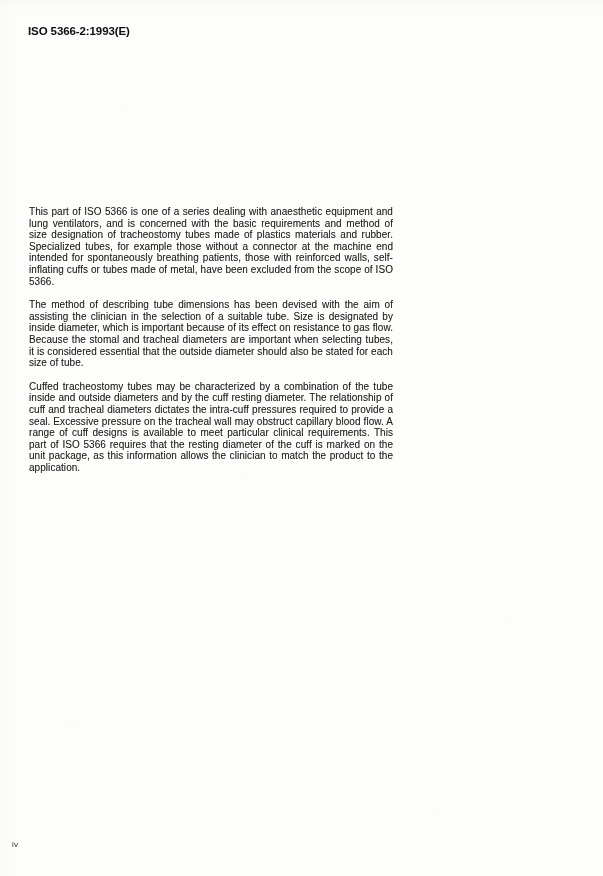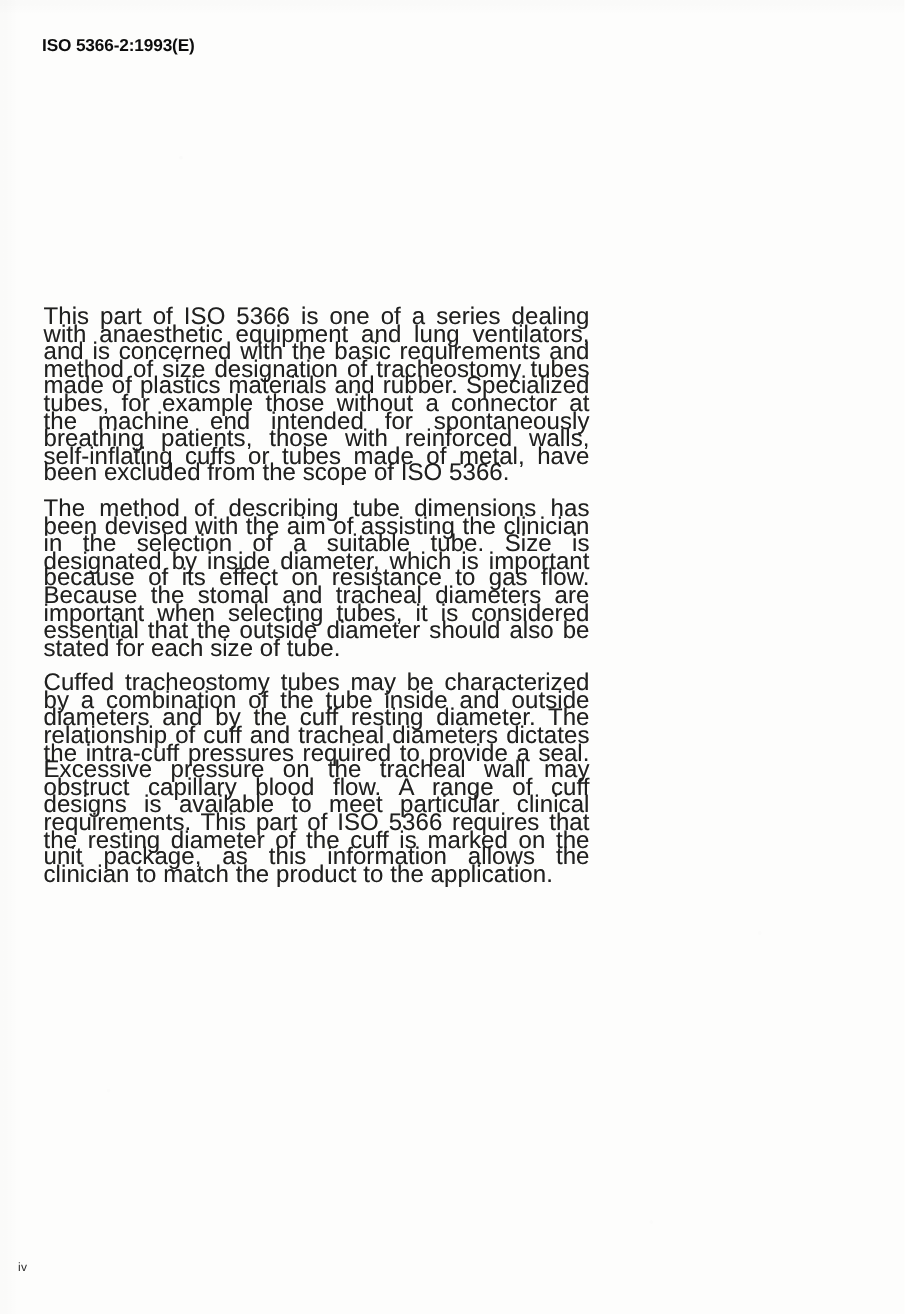--- a/index.html
+++ b/index.html
@@ -63,21 +63,21 @@
   .section-title {
     font-size: 15.5px;
     font-weight: bold;
     letter-spacing: -0.2px;
     color: #0d0d0d;
     margin: 0 0 19px 0;
     line-height: 1.1;
   }
 
   .para {
-    font-size: 16px;
+    font-size: 10px;
     line-height: 11.6px;
     text-align: justify;
     text-justify: inter-word;
     margin: 0 0 12px 0;
     color: #20201f;
     letter-spacing: 0.05px;
     
     text-shadow: 0 0 0.35px rgba(0,0,0,0.25);
   }
   .para:last-child { margin-bottom: 0; }

